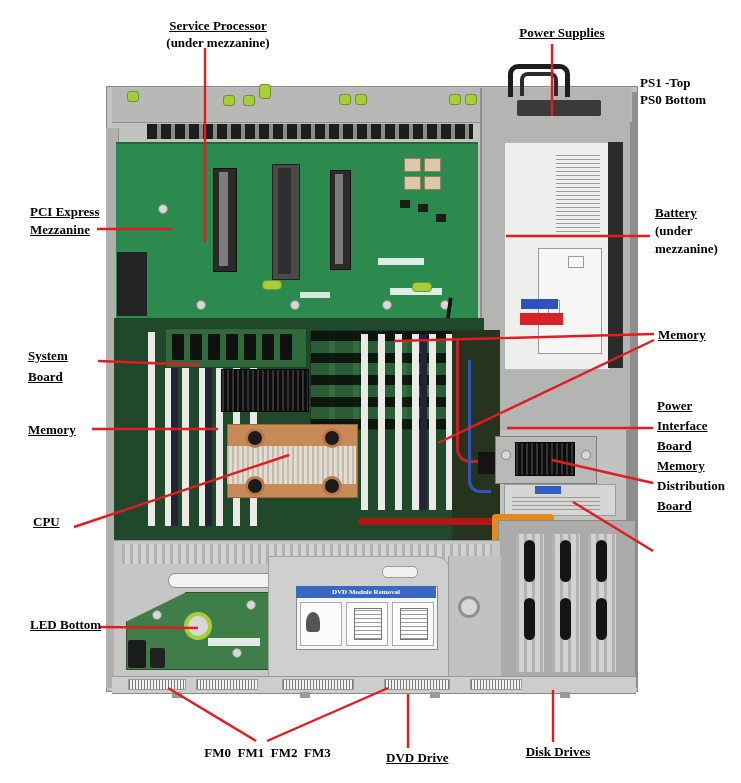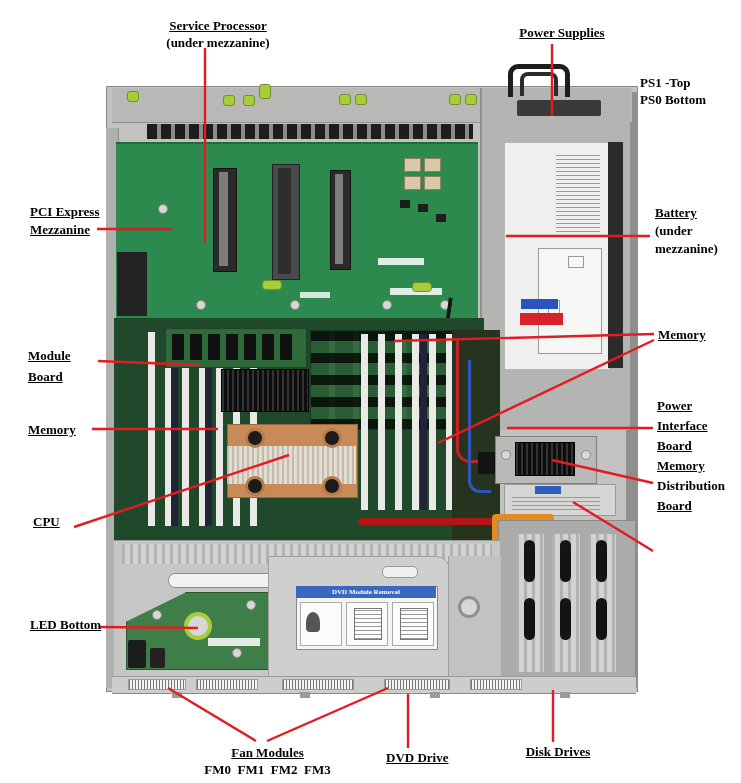--- a/index.html
+++ b/index.html
@@ -237,21 +237,21 @@
     <span class="row u">Memory</span>
   </div>
 
   <div class="lbl" style="left:657px;top:396px;line-height:20px;">
     <span class="row u">Power</span>
     <span class="row u">Interface</span>
     <span class="row u">Board</span>
   </div>
 
   <div class="lbl" style="left:28px;top:345px;line-height:21px;">
-    <span class="row u">Module</span>
+    <span class="row u">System</span>
     <span class="row u">Board</span>
   </div>
 
   <div class="lbl" style="left:28px;top:421px;">
     <span class="row u">Memory</span>
   </div>
 
   <div class="lbl" style="left:657px;top:456px;line-height:20px;">
     <span class="row u">Memory</span>
     <span class="row">Distribution</span>
@@ -261,21 +261,20 @@
 
   <div class="lbl" style="left:33px;top:513px;">
     <span class="row u">CPU</span>
   </div>
 
   <div class="lbl" style="left:30px;top:616px;">
     <span class="row u">LED Bottom</span>
   </div>
 
   <div class="lbl ctr" style="left:185px;top:744px;width:165px;">
-    <span class="row u">Fan Modules</span>
     <span class="row pre">FM0  FM1  FM2  FM3</span>
   </div>
 
   <div class="lbl" style="left:386px;top:749px;">
     <span class="row u">DVD Drive</span>
   </div>
 
   <div class="lbl ctr" style="left:478px;top:743px;width:160px;">
     <span class="row u">Disk Drives</span>
   </div>

